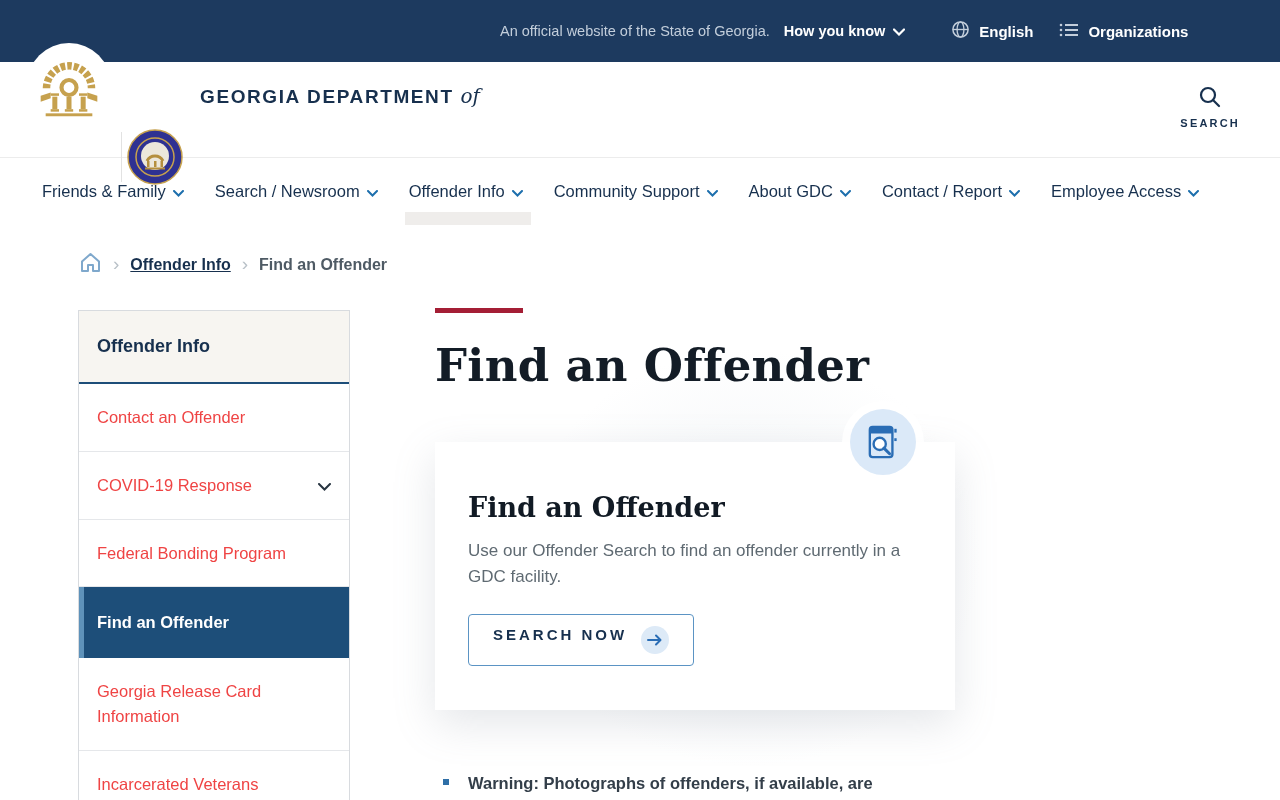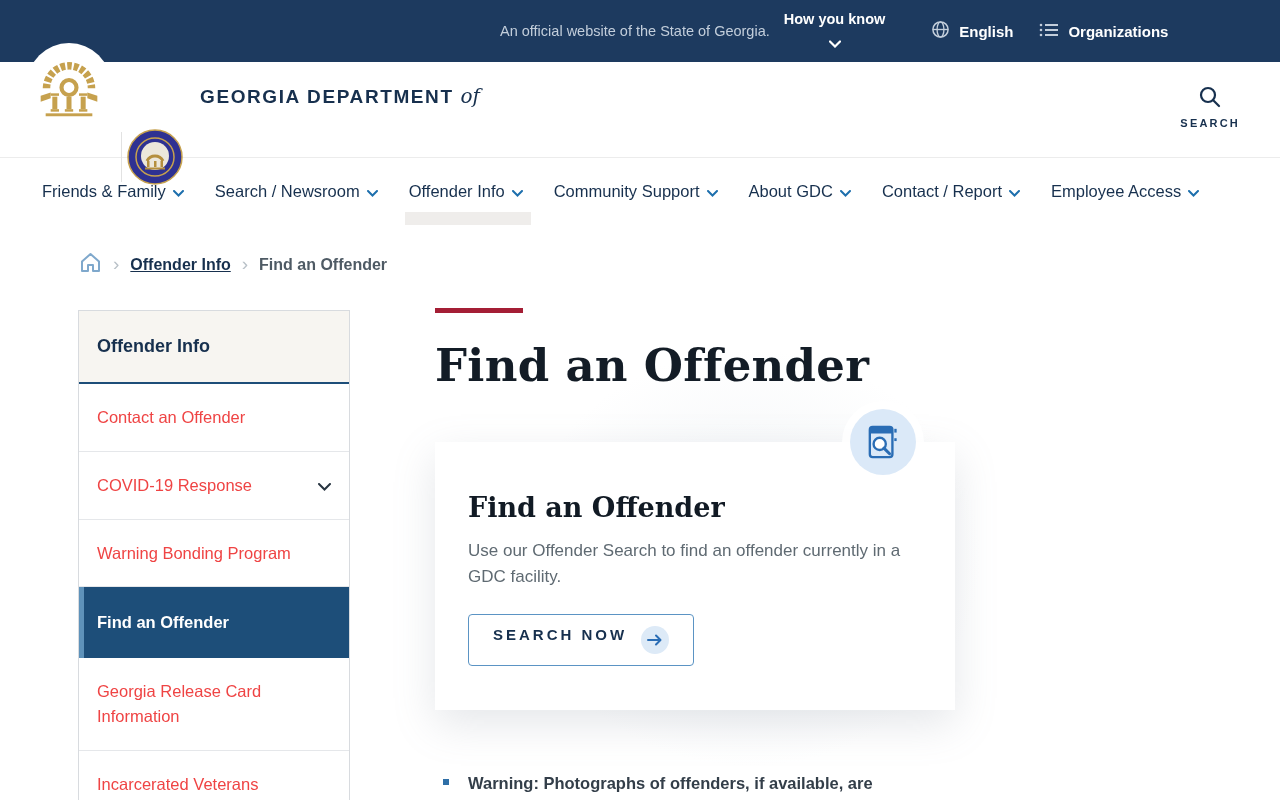--- a/index.html
+++ b/index.html
@@ -5,21 +5,21 @@
   * { margin:0; padding:0; box-sizing:border-box; }
   html,body { width:1280px; height:800px; overflow:hidden; background:#fff;
               font-family:"Liberation Sans", sans-serif; }
 
   
   .topbar { height:62px; background:#1d3a5f; display:flex; align-items:center;
             color:#fff; font-size:14.5px; }
   .topbar .official { margin-left:500px; color:#c3cedb; font-weight:400; }
   .topbar .hyk { margin-left:14px; display:flex; align-items:center; gap:8px;
                  background:none; border:none; color:#fff; font-weight:700;
-                 font-size:14.5px; cursor:pointer; font-family:inherit;flex-direction:column; }
+                 font-size:14.5px; cursor:pointer; font-family:inherit; }
   .topbar .right-group { margin-left:46px; display:flex; align-items:center; gap:9px; }
   .topbar .org-group { margin-left:26px; display:flex; align-items:center; gap:9px; }
   .topbar .right-group span, .topbar .org-group span { font-weight:700; font-size:15px; }
 
   
   header { height:96px; background:#fff; position:relative;
            border-bottom:1px solid #ececec; }
   .arch-circle { position:absolute; left:27px; top:-19px; width:84px; height:84px;
                  background:#fff; border-radius:50%; display:flex; align-items:center;
                  justify-content:center; }
@@ -246,21 +246,21 @@
     <div class="side-item">
       <span>Contact an Offender</span>
     </div>
     <div class="side-item">
       <span>COVID-19 Response</span>
       <span><svg width="13" height="8" viewBox="0 0 13 8">
             <polyline points="1,1 6.5,6.5 12,1" fill="none" stroke="#273440" stroke-width="2" stroke-linecap="round"></polyline>
           </svg></span>
     </div>
     <div class="side-item">
-      <span>Warning Bonding Program</span>
+      <span>Federal Bonding Program</span>
     </div>
     <div class="side-item active">
       <span>Find an Offender</span>
     </div>
     <div class="side-item">
       <span style="max-width:200px;">Georgia Release Card Information</span>
     </div>
     <div class="side-item">
       <span>Incarcerated Veterans</span>
     </div>

